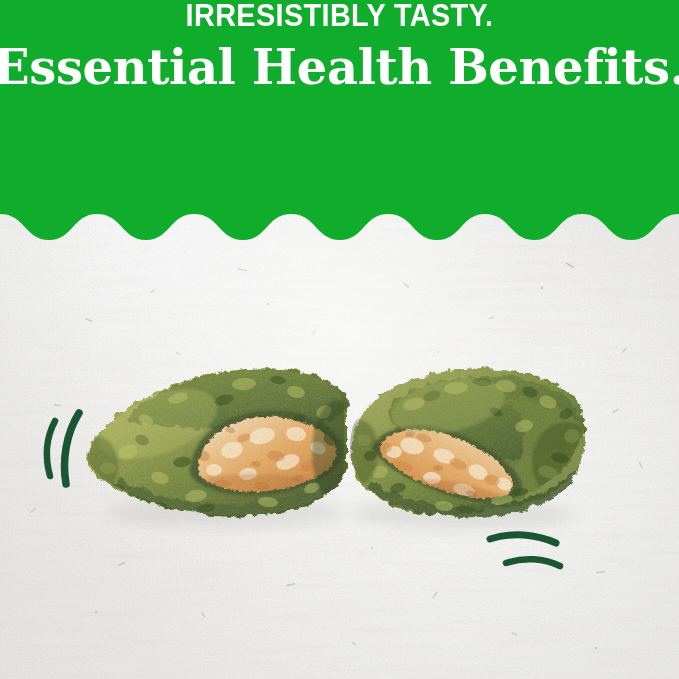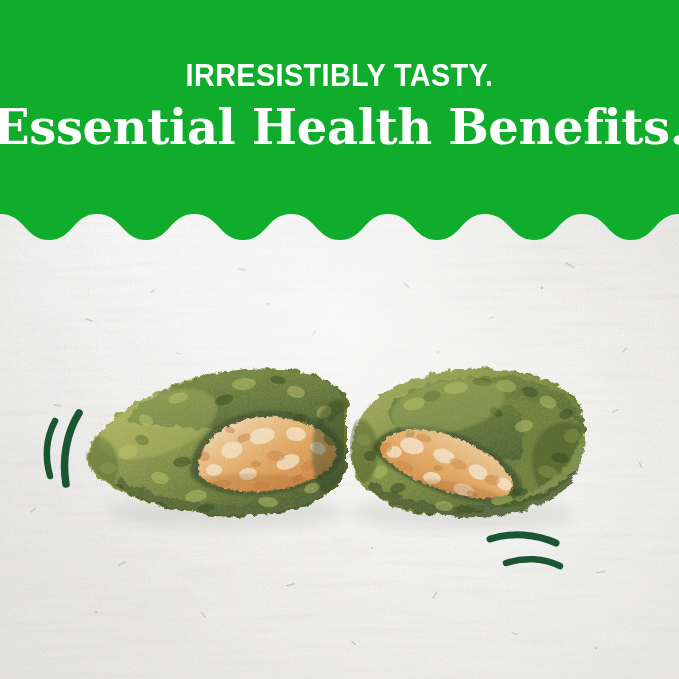--- a/index.html
+++ b/index.html
@@ -56,21 +56,20 @@
 
   .headline-wrap {
     position: absolute;
     left: 0;
     top: 0;
     width: 679px;
     height: 230px;
     display: flex;
     flex-direction: column;
     align-items: center;
-    justify-content: center;
     padding-bottom: 18px;
     box-sizing: border-box;
     pointer-events: none;
   }
   .eyebrow {
     color: #ffffff;
     font-family: "Liberation Sans", sans-serif;
     font-weight: 700;
     font-size: 31px;
     letter-spacing: 0.4px;

